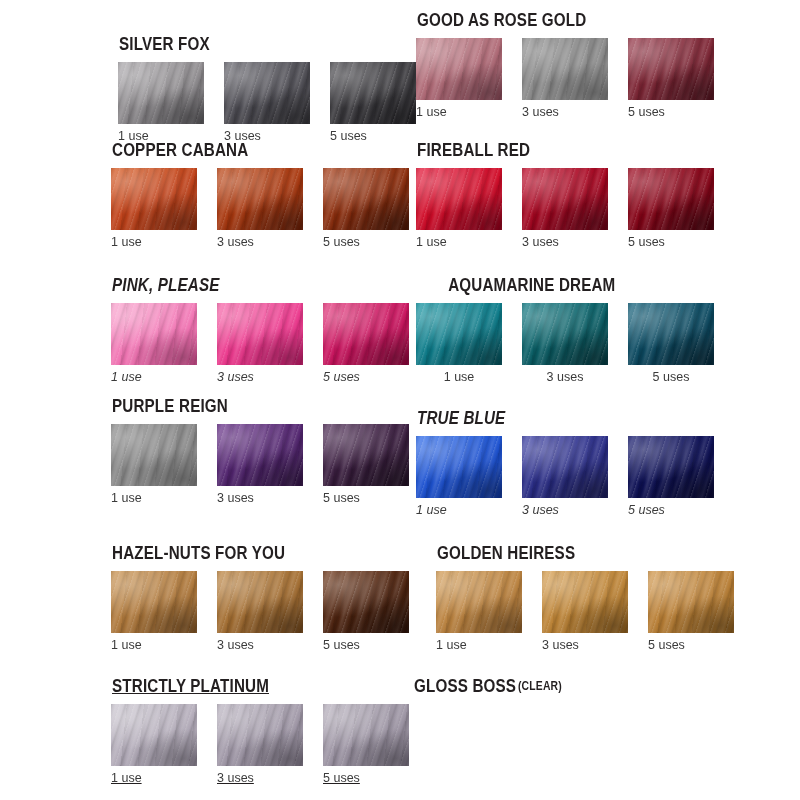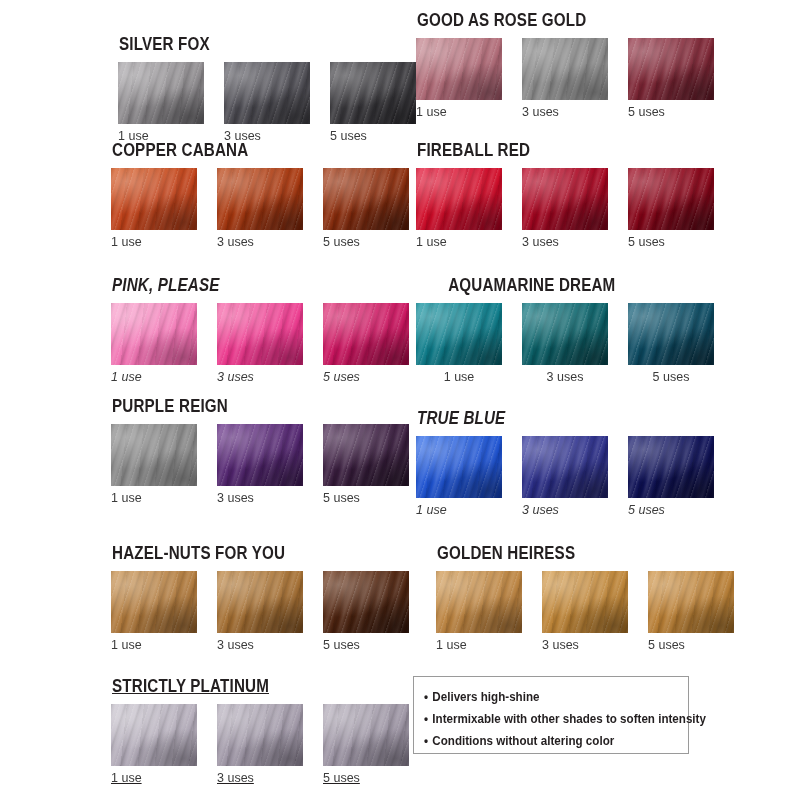--- a/index.html
+++ b/index.html
@@ -390,19 +390,17 @@
               <div class="tex"></div>
               <div class="sheen"></div>
             </div>
             <div class="use-label">5 uses</div>
           </div>
         </div>
       </div>
     </div>
 
   <div class="gloss">
-    <div class="gloss-box">
-      <div class="gloss-item"><span class="bullet">•</span><span>Delivers high-shine</span></div>
-      <div class="gloss-item"><span class="bullet">•</span><span>Intermixable with other shades to soften intensity</span></div>
-      <div class="gloss-item"><span class="bullet">•</span><span>Conditions without altering color</span></div>
+    <div class="gloss-head">
+      <span class="gloss-name">GLOSS BOSS</span><span class="gloss-sub">(CLEAR)</span>
     </div>
   </div>
 </div>
 
 </body></html>

